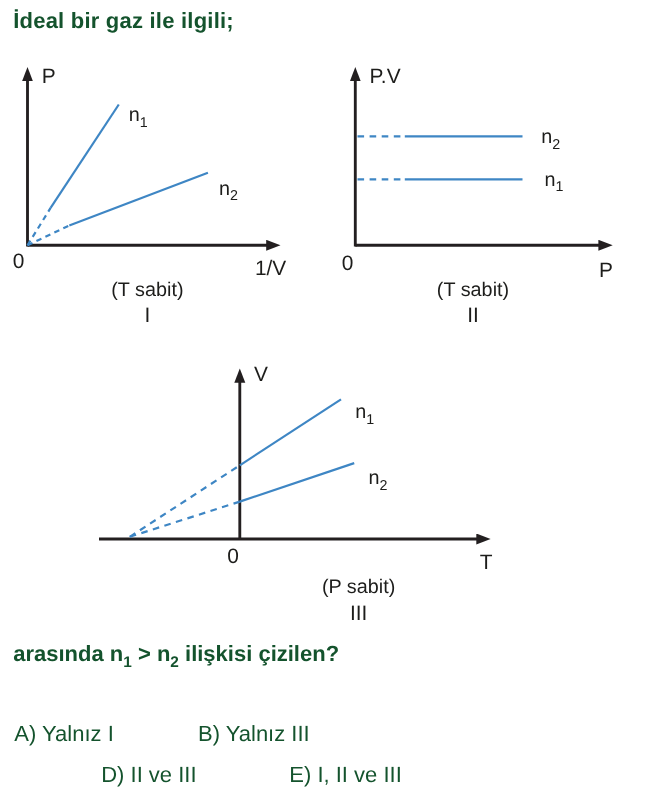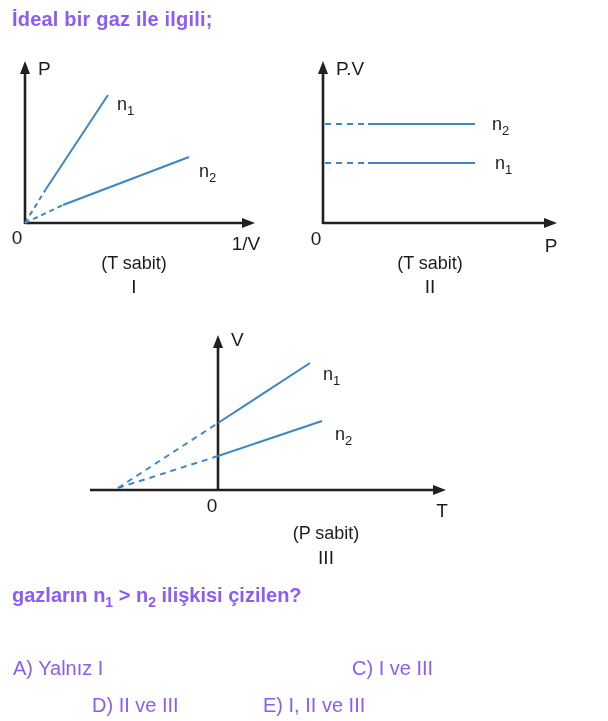--- a/index.html
+++ b/index.html
@@ -1,18 +1,18 @@
 <!DOCTYPE html>
 <html><head>
 <meta charset="utf-8">
 <style>
   html,body{margin:0;padding:0;background:#ffffff;}
   #stage{
     position:relative;width:608px;height:721px;background:#ffffff;
-    font-family:"Liberation Sans", sans-serif;color:#8b5cf6;overflow:hidden;
+    font-family:"Liberation Sans", sans-serif;color:#14532d;overflow:hidden;
   }
   .abs{position:absolute;}
   .title{
     left:12px;top:8px;font-size:20px;font-weight:bold;letter-spacing:0.2px;
   }
   svg text{font-family:"Liberation Sans", sans-serif;fill:#1d1d1b;}
   .axlab{font-size:19px;}
   .origin{font-size:19px;}
   .cond{font-size:18px;}
   .numeral{font-size:19px;}
@@ -104,21 +104,21 @@
     <text class="origin" x="127" y="194" text-anchor="middle">0</text>
 
     <text class="nlab" x="238" y="62"><tspan>n</tspan><tspan class="svgsub" dy="5">1</tspan></text>
     <text class="nlab" x="250" y="122"><tspan>n</tspan><tspan class="svgsub" dy="5">2</tspan></text>
 
     <text class="cond" x="241" y="221" text-anchor="middle">(P sabit)</text>
     <text class="numeral" x="241" y="246" text-anchor="middle">III</text>
   </svg>
 
   <div class="abs qblock">
-    <div class="qline"><span>gazların n</span><sub class="qsub">1</sub><span> &gt; n</span><sub class="qsub">2</sub><span> ilişkisi çizilen?</span></div>
+    <div class="qline"><span>arasında n</span><sub class="qsub">1</sub><span> &gt; n</span><sub class="qsub">2</sub><span> ilişkisi çizilen?</span></div>
   </div>
 
   <span class="abs opt optA">A) Yalnız I</span>
-  <span class="abs opt optC">C) I ve III</span>
+  <span class="abs opt optB">B) Yalnız III</span>
   <span class="abs opt optD">D) II ve III</span>
   <span class="abs opt optE">E) I, II ve III</span>
 
 </div>
 
 </body></html>

